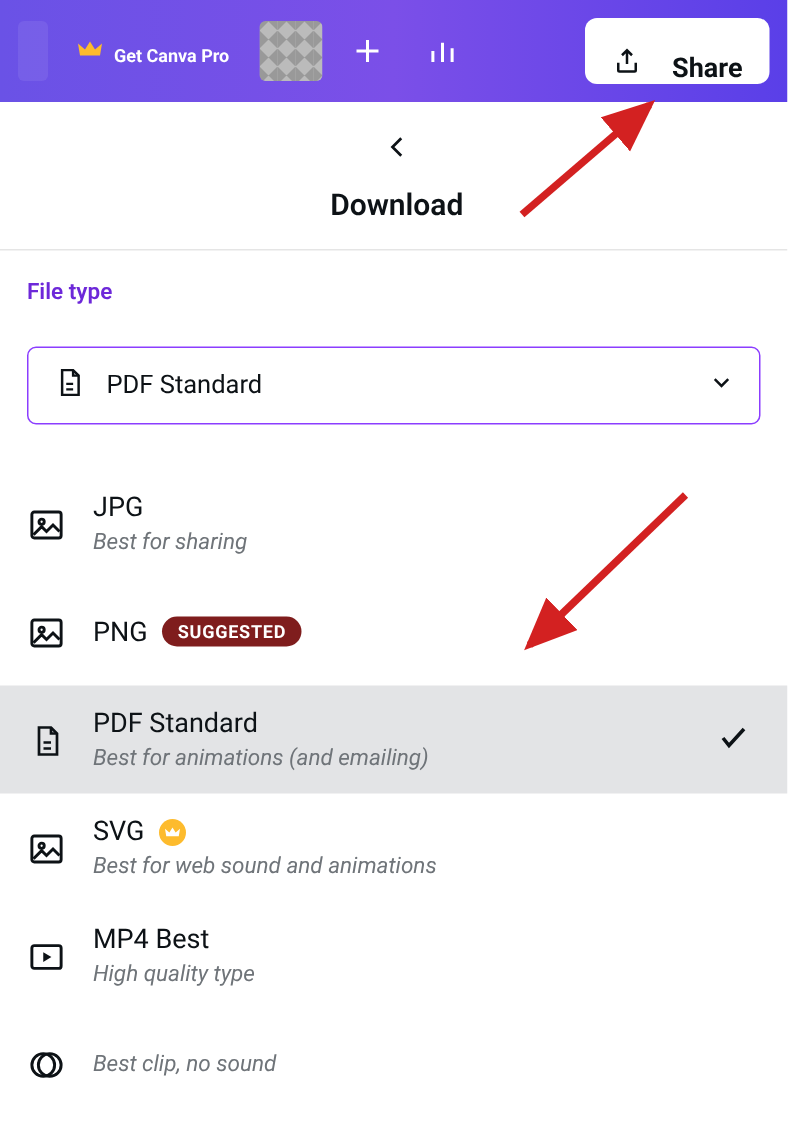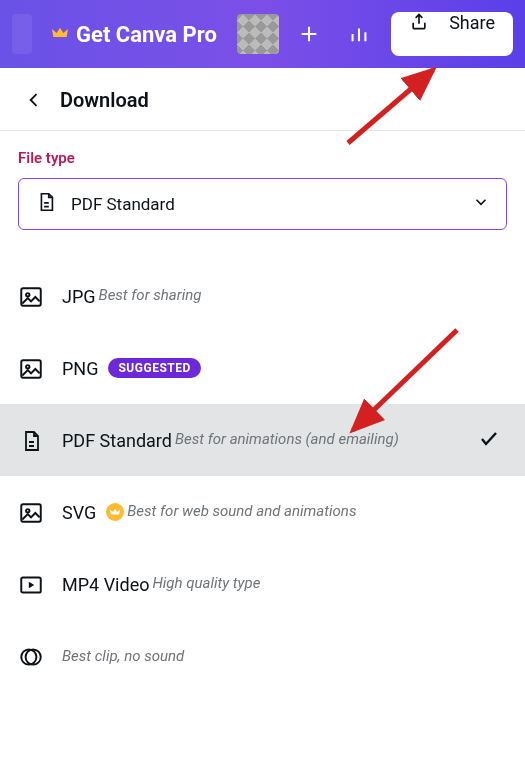--- a/index.html
+++ b/index.html
@@ -25,25 +25,25 @@
     }
     .topbar-left-stub {
       width: 20px;
       height: 40px;
       background: rgba(255,255,255,0.08);
       border-radius: 4px;
       flex-shrink: 0;
     }
     .get-pro {
       display: flex;
-      align-items: center;
+      align-items: flex-end;
       gap: 8px;
       color: #fff;
       font-weight: 700;
-      font-size: 22px;
+      font-size: 12px;
       padding: 8px 10px;
       border-radius: 6px;
       flex-shrink: 0;
     }
     .crown {
       color: #fdbb2d;
       font-size: 16px;
     }
     .pixelated {
       width: 42px;
@@ -69,53 +69,54 @@
       flex-shrink: 0;
       cursor: pointer;
     }
     .share-btn {
       background: #fff;
       color: #0d1216;
       border-radius: 8px;
       height: 44px;
       padding: 0 18px;
       display: flex;
-      align-items: flex-start;
+      align-items: flex-end;
       gap: 20px;
-      font-weight: 400;
+      font-weight: 700;
       font-size: 18px;
       margin-left: auto;
       flex-shrink: 0;
       cursor: pointer;
     }
     .panel-header {
       display: flex;
       align-items: center;
       gap: 16px;
       padding: 20px 20px 18px 24px;
       border-bottom: 1px solid #e5e5e5;
+      flex-direction: column;
     }
     .back-chevron {
       cursor: pointer;
       display: flex;
       align-items: center;
     }
     .panel-title {
       font-size: 20px;
       font-weight: 600;
       color: #0d1216;
     }
     .section {
       padding: 18px 18px 10px 18px;
     }
     .label {
       font-size: 15px;
       font-weight: 600;
-      color: #be185d;
-      margin-bottom: 11px;
+      color: #6d28d9;
+      margin-bottom: 28px;
     }
     .select {
       border: 1.5px solid #8b3dff;
       border-radius: 6px;
       height: 52px;
       display: flex;
       align-items: center;
       padding: 0 16px;
       gap: 14px;
       cursor: pointer;
@@ -145,40 +146,40 @@
       height: 26px;
       display: flex;
       align-items: center;
       justify-content: center;
       flex-shrink: 0;
       margin-top: 2px;
     }
     .option-body {
       flex: 1;
       display: flex;
-      flex-direction: row;
+      flex-direction: column;
       gap: 3px;
     }
     .option-title-row {
       display: flex;
       align-items: center;
       gap: 10px;
     }
     .option-title {
       font-size: 18px;
       font-weight: 400;
       color: #0d1216;
     }
     .option-sub {
       font-size: 15px;
       color: #6f7479;
       font-style: italic;
     }
     .badge {
-      background: #6d28d9;
+      background: #7f1d1d;
       color: #fff;
       font-size: 12px;
       font-weight: 700;
       letter-spacing: 0.5px;
       padding: 3px 10px;
       border-radius: 12px;
     }
     .premium-dot {
       width: 18px;
       height: 18px;
@@ -348,21 +349,21 @@
     </div>
     <div class="option">
       <div class="option-icon">
         <svg width="26" height="26" viewBox="0 0 24 24" fill="none" stroke="#0d1216" stroke-width="1.8">
           <rect x="3" y="5" width="18" height="14" rx="1.5"></rect>
           <path d="M10 9l5 3-5 3z" fill="#0d1216" stroke="none"></path>
         </svg>
       </div>
       <div class="option-body">
         <div class="option-title-row">
-          <span class="option-title">MP4 Video</span>
+          <span class="option-title">MP4 Best</span>
         </div>
         <div class="option-sub">High quality type</div>
       </div>
     </div>
     <div class="option">
       <div class="option-icon">
         <svg width="26" height="26" viewBox="0 0 24 24" fill="none" stroke="#0d1216" stroke-width="1.8">
           <circle cx="10" cy="12" r="7"></circle>
           <circle cx="14" cy="12" r="7"></circle>
         </svg>

